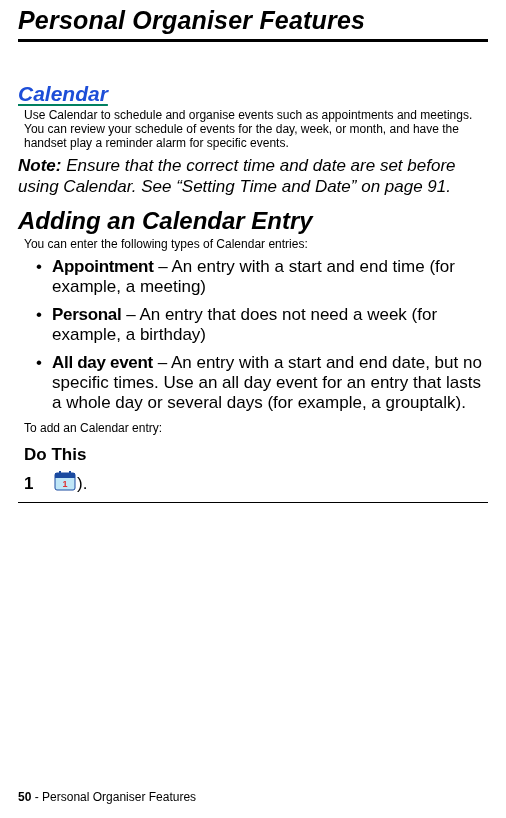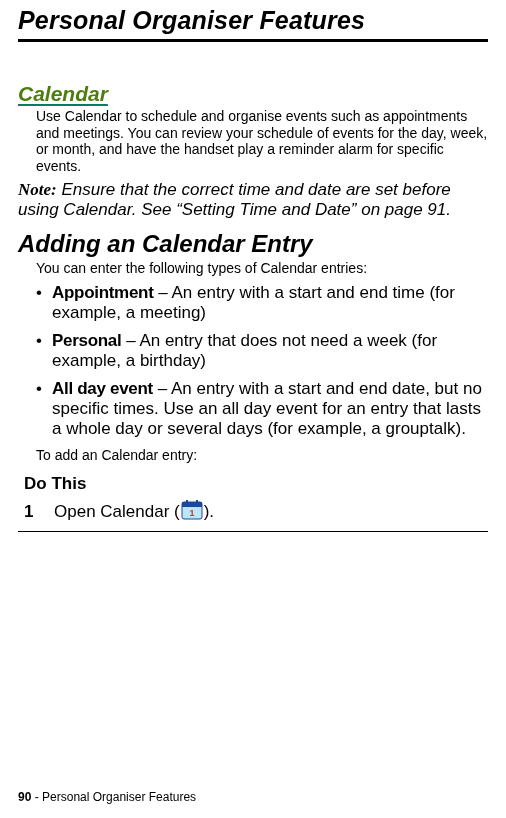--- a/index.html
+++ b/index.html
@@ -21,41 +21,40 @@
   .title-rule{
     border:none;
     border-top:3px solid #000;
     margin:0 0 40px 0;
   }
   .section-h2{
     font-size:21px;
     font-style:italic;
     font-weight:bold;
     margin:0;
-    color:#4d7c0f;
+    color:#1d4ed8;
     text-decoration:underline;
     text-decoration-color:#008060;
     text-decoration-thickness:2px;
     text-underline-offset:3px;
   }
   .para{
-    font-size:14px;
+    font-size:12px;
     line-height:1.18;
-    margin:2px 0 6px 18px;
+    margin:2px 0 6px 6px;
     font-stretch:condensed;
   }
   .note{
     font-size:17px;
     font-style:italic;
     line-height:1.18;
     margin:4px 0 10px 0;
   }
   .note-label{
     font-weight:bold;
-    font-family:Liberation Serif, serif;
   }
   .section-h3{
     font-size:24px;
     font-style:italic;
     font-weight:bold;
     margin:0 0 2px 0;
   }
   .bullets{
     margin:2px 0 6px 0;
     padding-left:34px;
@@ -139,29 +138,28 @@
     <span class="bold-cond">All day event</span><span> – An entry with a start and end date, but no specific times. Use an all day event for an entry that lasts a whole day or several days (for example, a grouptalk).</span>
   </div>
 </div>
 
 <p class="para">To add an Calendar entry:</p>
 
 <div class="do-this">Do This</div>
 <div class="step-row">
   <div class="step-num">1</div>
   <div class="step-text">
-    <span>Open Calendar (</span>
     <span class="cal-icon">
       <svg width="22" height="20" viewBox="0 0 22 20">
         <rect x="1" y="2" width="20" height="17" rx="2" fill="#bfe6f7" stroke="#1a4aa0" stroke-width="1"></rect>
         <rect x="1" y="2" width="20" height="5" fill="#1a4aa0"></rect>
         <rect x="5" y="0" width="2" height="4" fill="#1a4aa0"></rect>
         <rect x="15" y="0" width="2" height="4" fill="#1a4aa0"></rect>
         <text x="11" y="16" text-anchor="middle" font-size="9" font-family="Arial" font-weight="bold" fill="#d33">1</text>
       </svg>
     </span>
     <span>).</span>
   </div>
 </div>
 
 <div class="footer">
-  <b>90</b><span> - </span><span>Personal Organiser Features</span>
+  <b>50</b><span> - </span><span>Personal Organiser Features</span>
 </div>
 
 </body></html>

